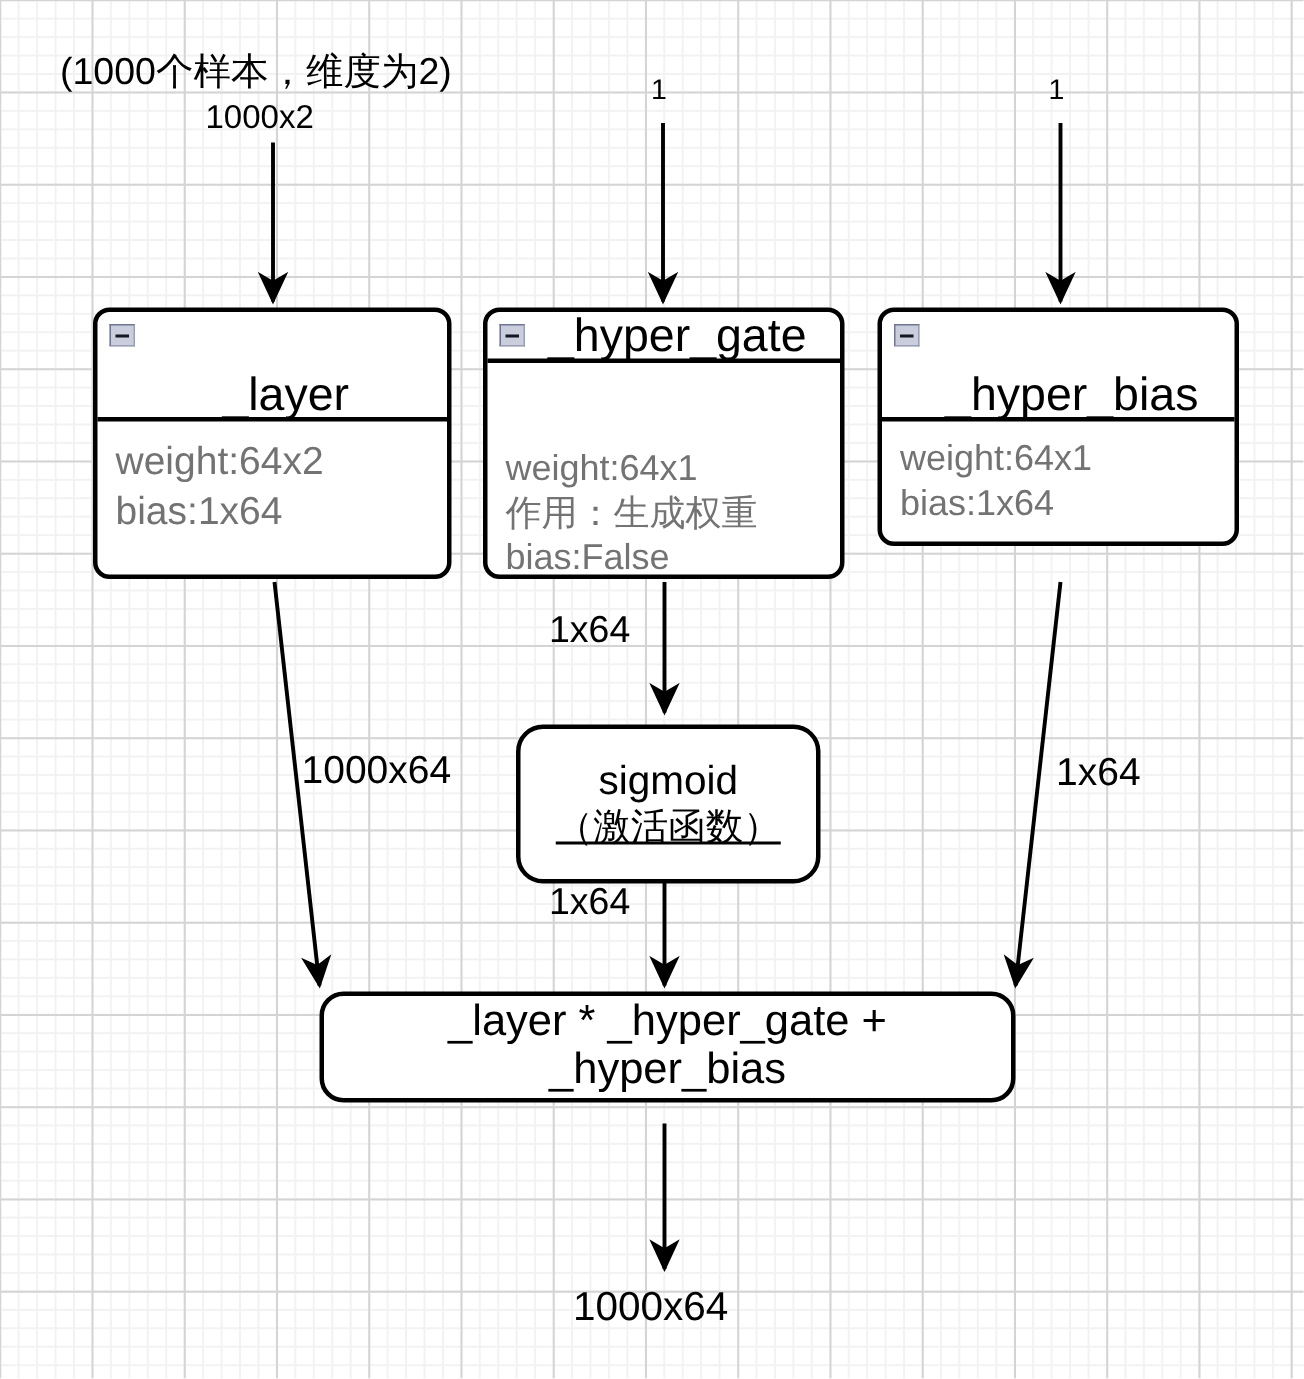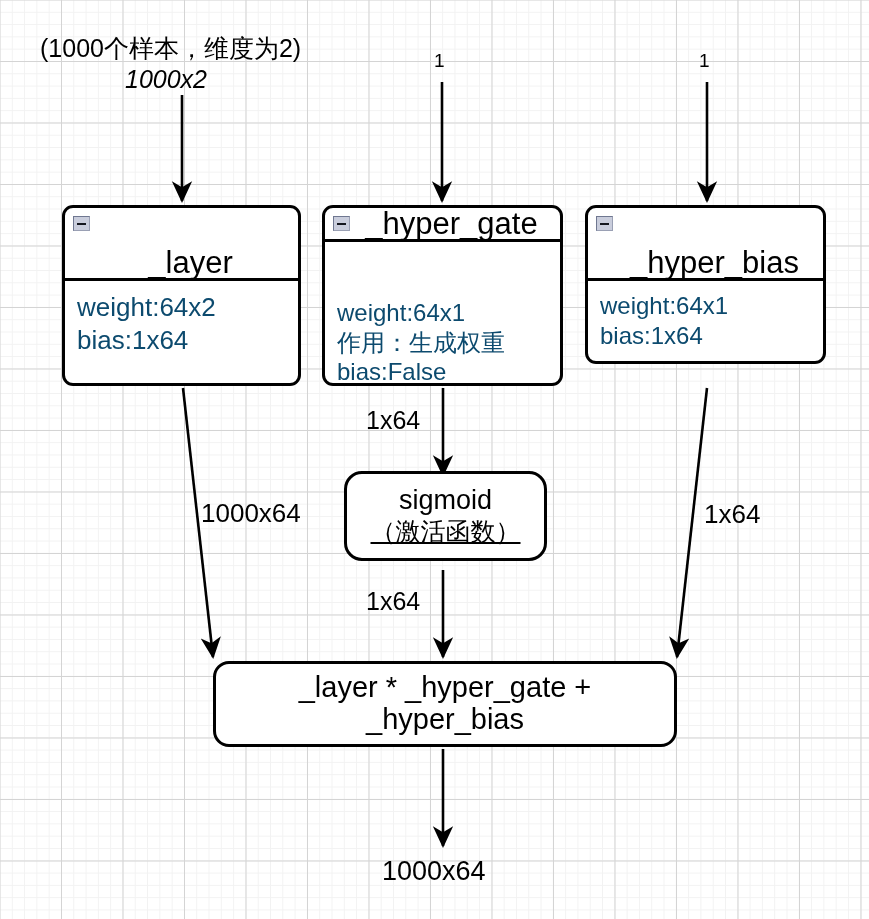--- a/index.html
+++ b/index.html
@@ -45,24 +45,23 @@
     white-space: nowrap;
     color: #000000;
     line-height: 1.1;
   }
   .lbl-input-note {
     left: 40px;
     top: 35px;
     font-size: 25px;
   }
   .lbl-input-dim {
-    left: 125px;
+    left: 137px;
     top: 66px;
-    font-size: 25px;
-    font-style: italic;
+    font-size: 22px;
   }
   .lbl-one-gate {
     left: 434px;
     top: 51px;
     font-size: 19px;
   }
   .lbl-one-bias {
     left: 699px;
     top: 51px;
     font-size: 19px;
@@ -142,21 +141,21 @@
   .uml-body {
     flex: 1 1 auto;
     padding: 10px 0 0 12px;
     display: flex;
     flex-direction: column;
     justify-content: flex-start;
   }
   .uml-body .attr {
     font-size: 24px;
     line-height: 1.23;
-    color: #0c4a6e;
+    color: #737373;
     white-space: nowrap;
   }
   .uml-body.big .attr {
     font-size: 26px;
     line-height: 1.28;
   }
 
   #box-layer      { left: 62px;  top: 205px; width: 239px; height: 181px; }
   #box-hyper-gate { left: 322px; top: 205px; width: 241px; height: 181px; gap: 46px; }
   #box-hyper-bias { left: 585px; top: 205px; width: 241px; height: 159px; }
@@ -169,31 +168,31 @@
     border: 3px solid #000000;
     border-radius: 18px;
     display: flex;
     flex-direction: column;
     align-items: center;
     justify-content: center;
     text-align: center;
   }
   #box-sigmoid {
     left: 344px;
-    top: 471px;
+    top: 483px;
     width: 203px;
-    height: 90px;
+    height: 106px;
   }
   #box-sigmoid .line1 { font-size: 27px; line-height: 1.18; }
   #box-sigmoid .line2 { font-size: 25px; line-height: 1.18; text-decoration: underline; }
   #box-result {
     left: 213px;
     top: 661px;
     width: 464px;
-    height: 86px;
+    height: 74px;
     border-radius: 16px;
   }
   #box-result .line1 { font-size: 29px; line-height: 1.1; }
 </style>
 </head>
 <body>
 
 <div id="canvas">
 
   <svg id="edges" viewBox="0 0 869 919">

